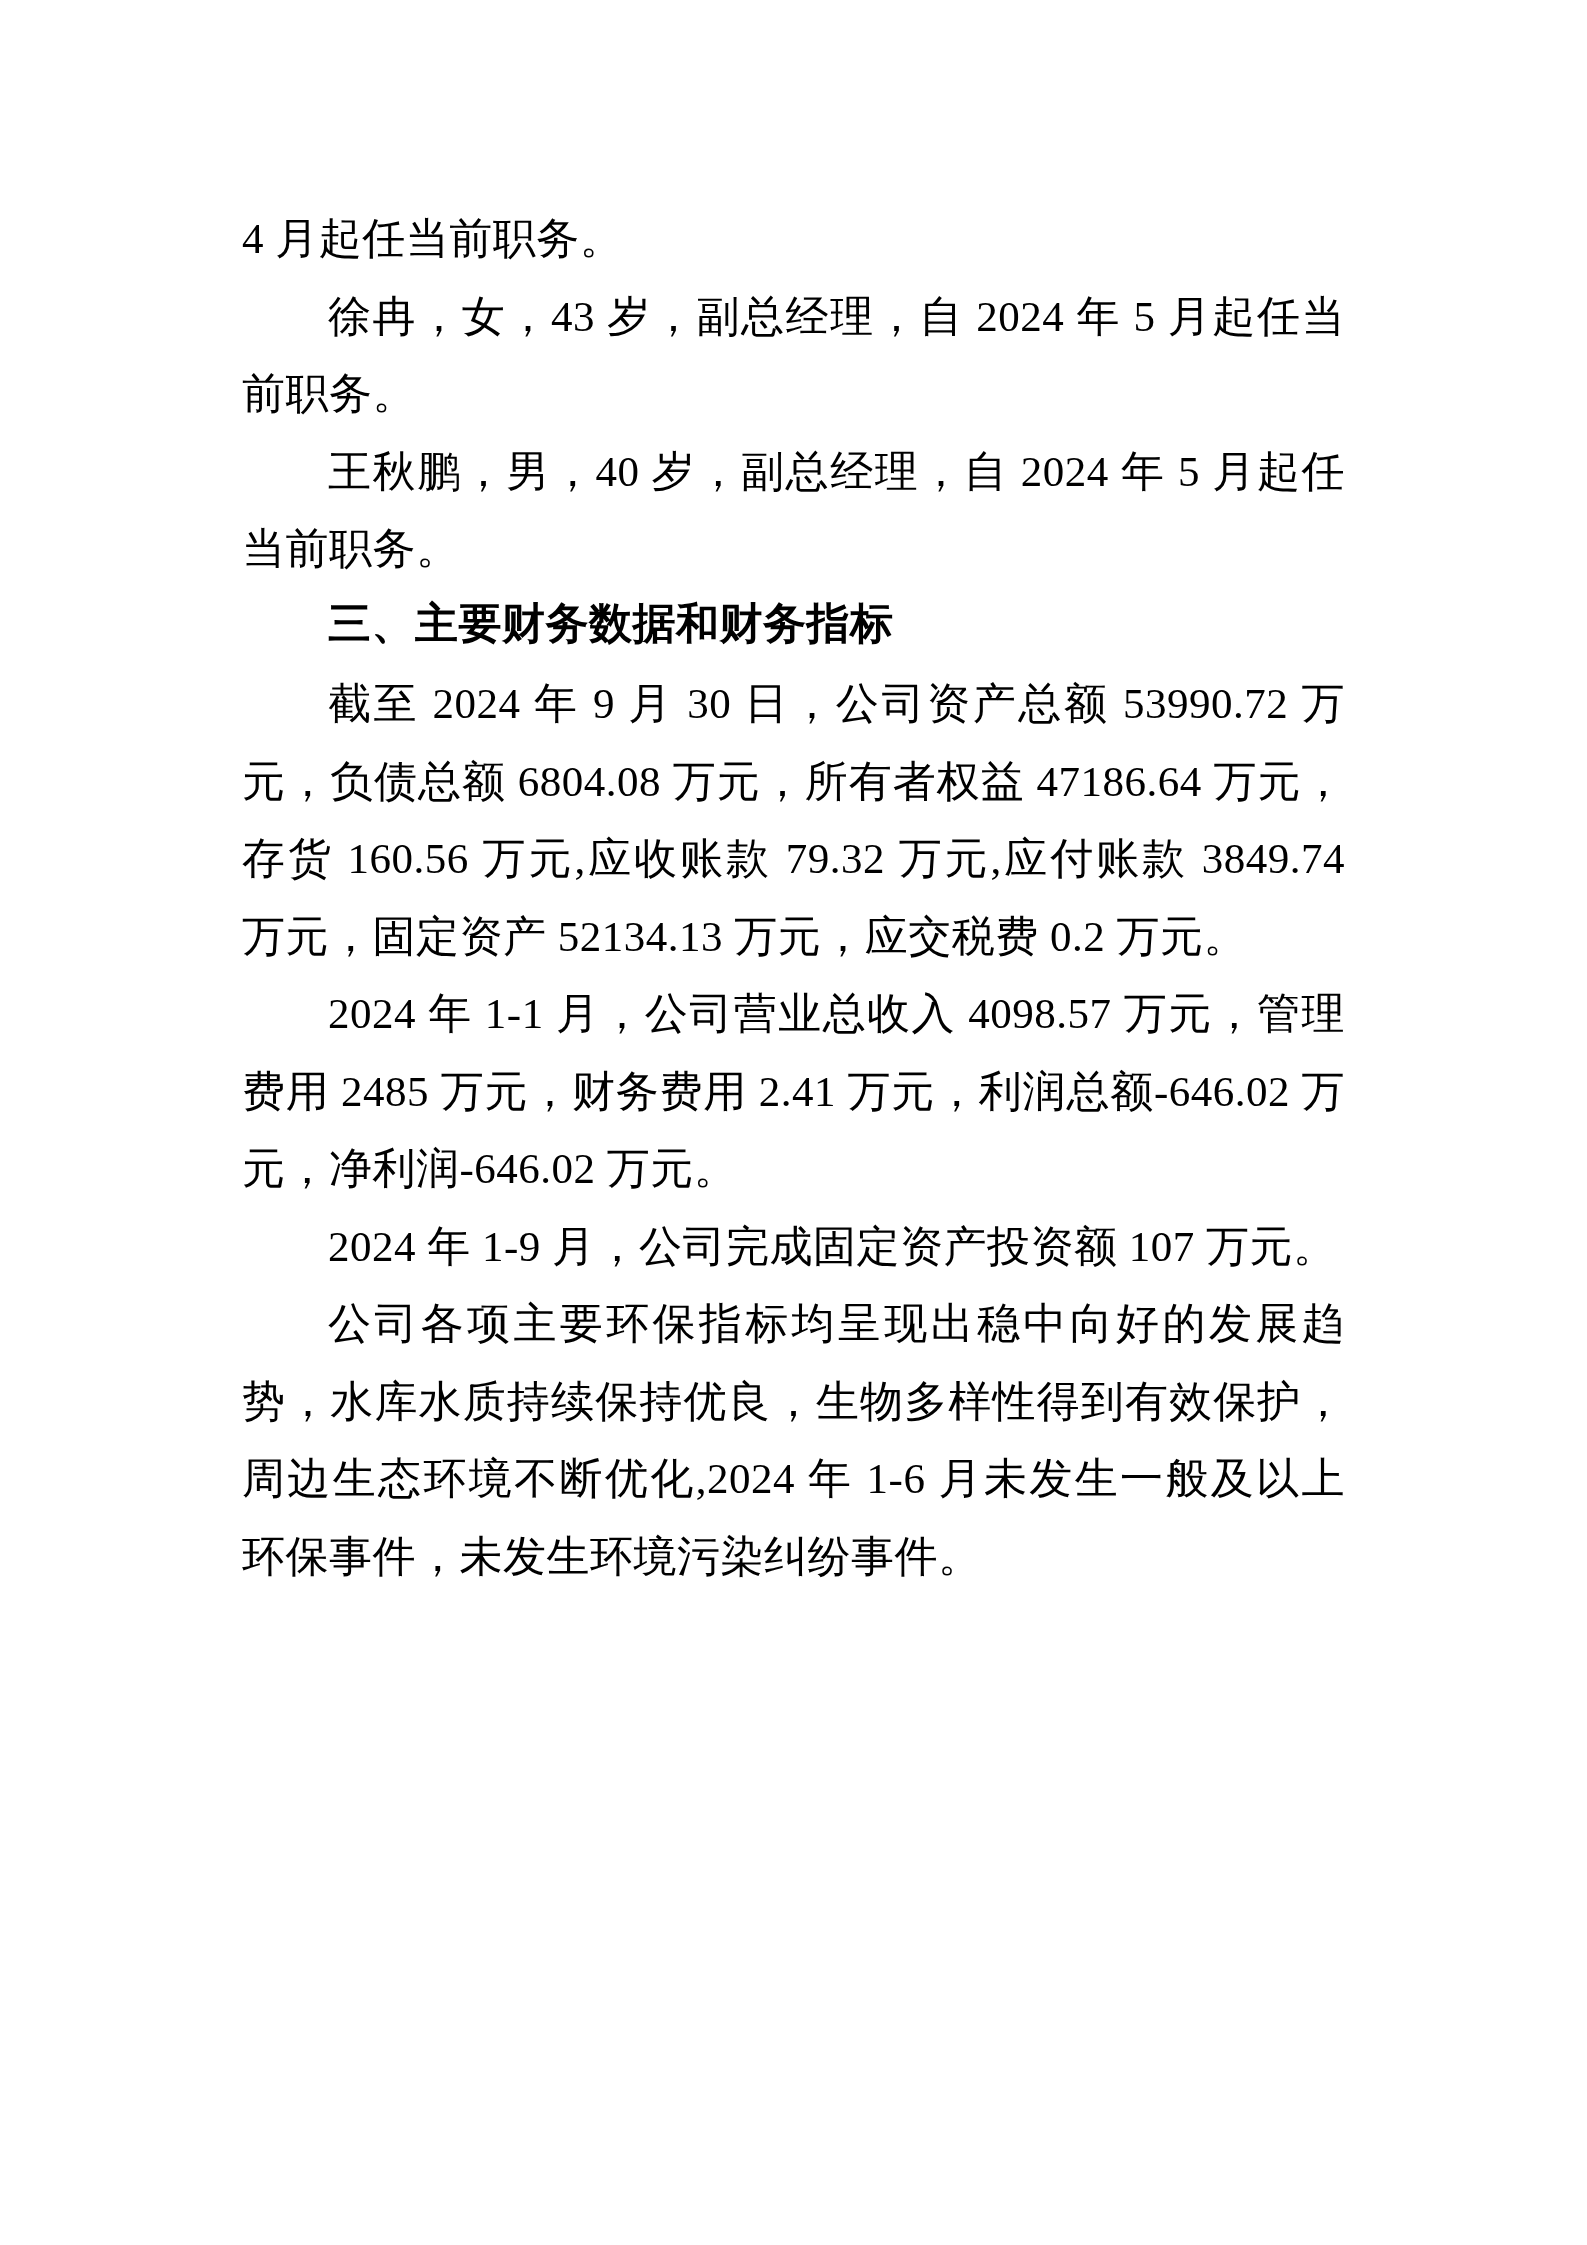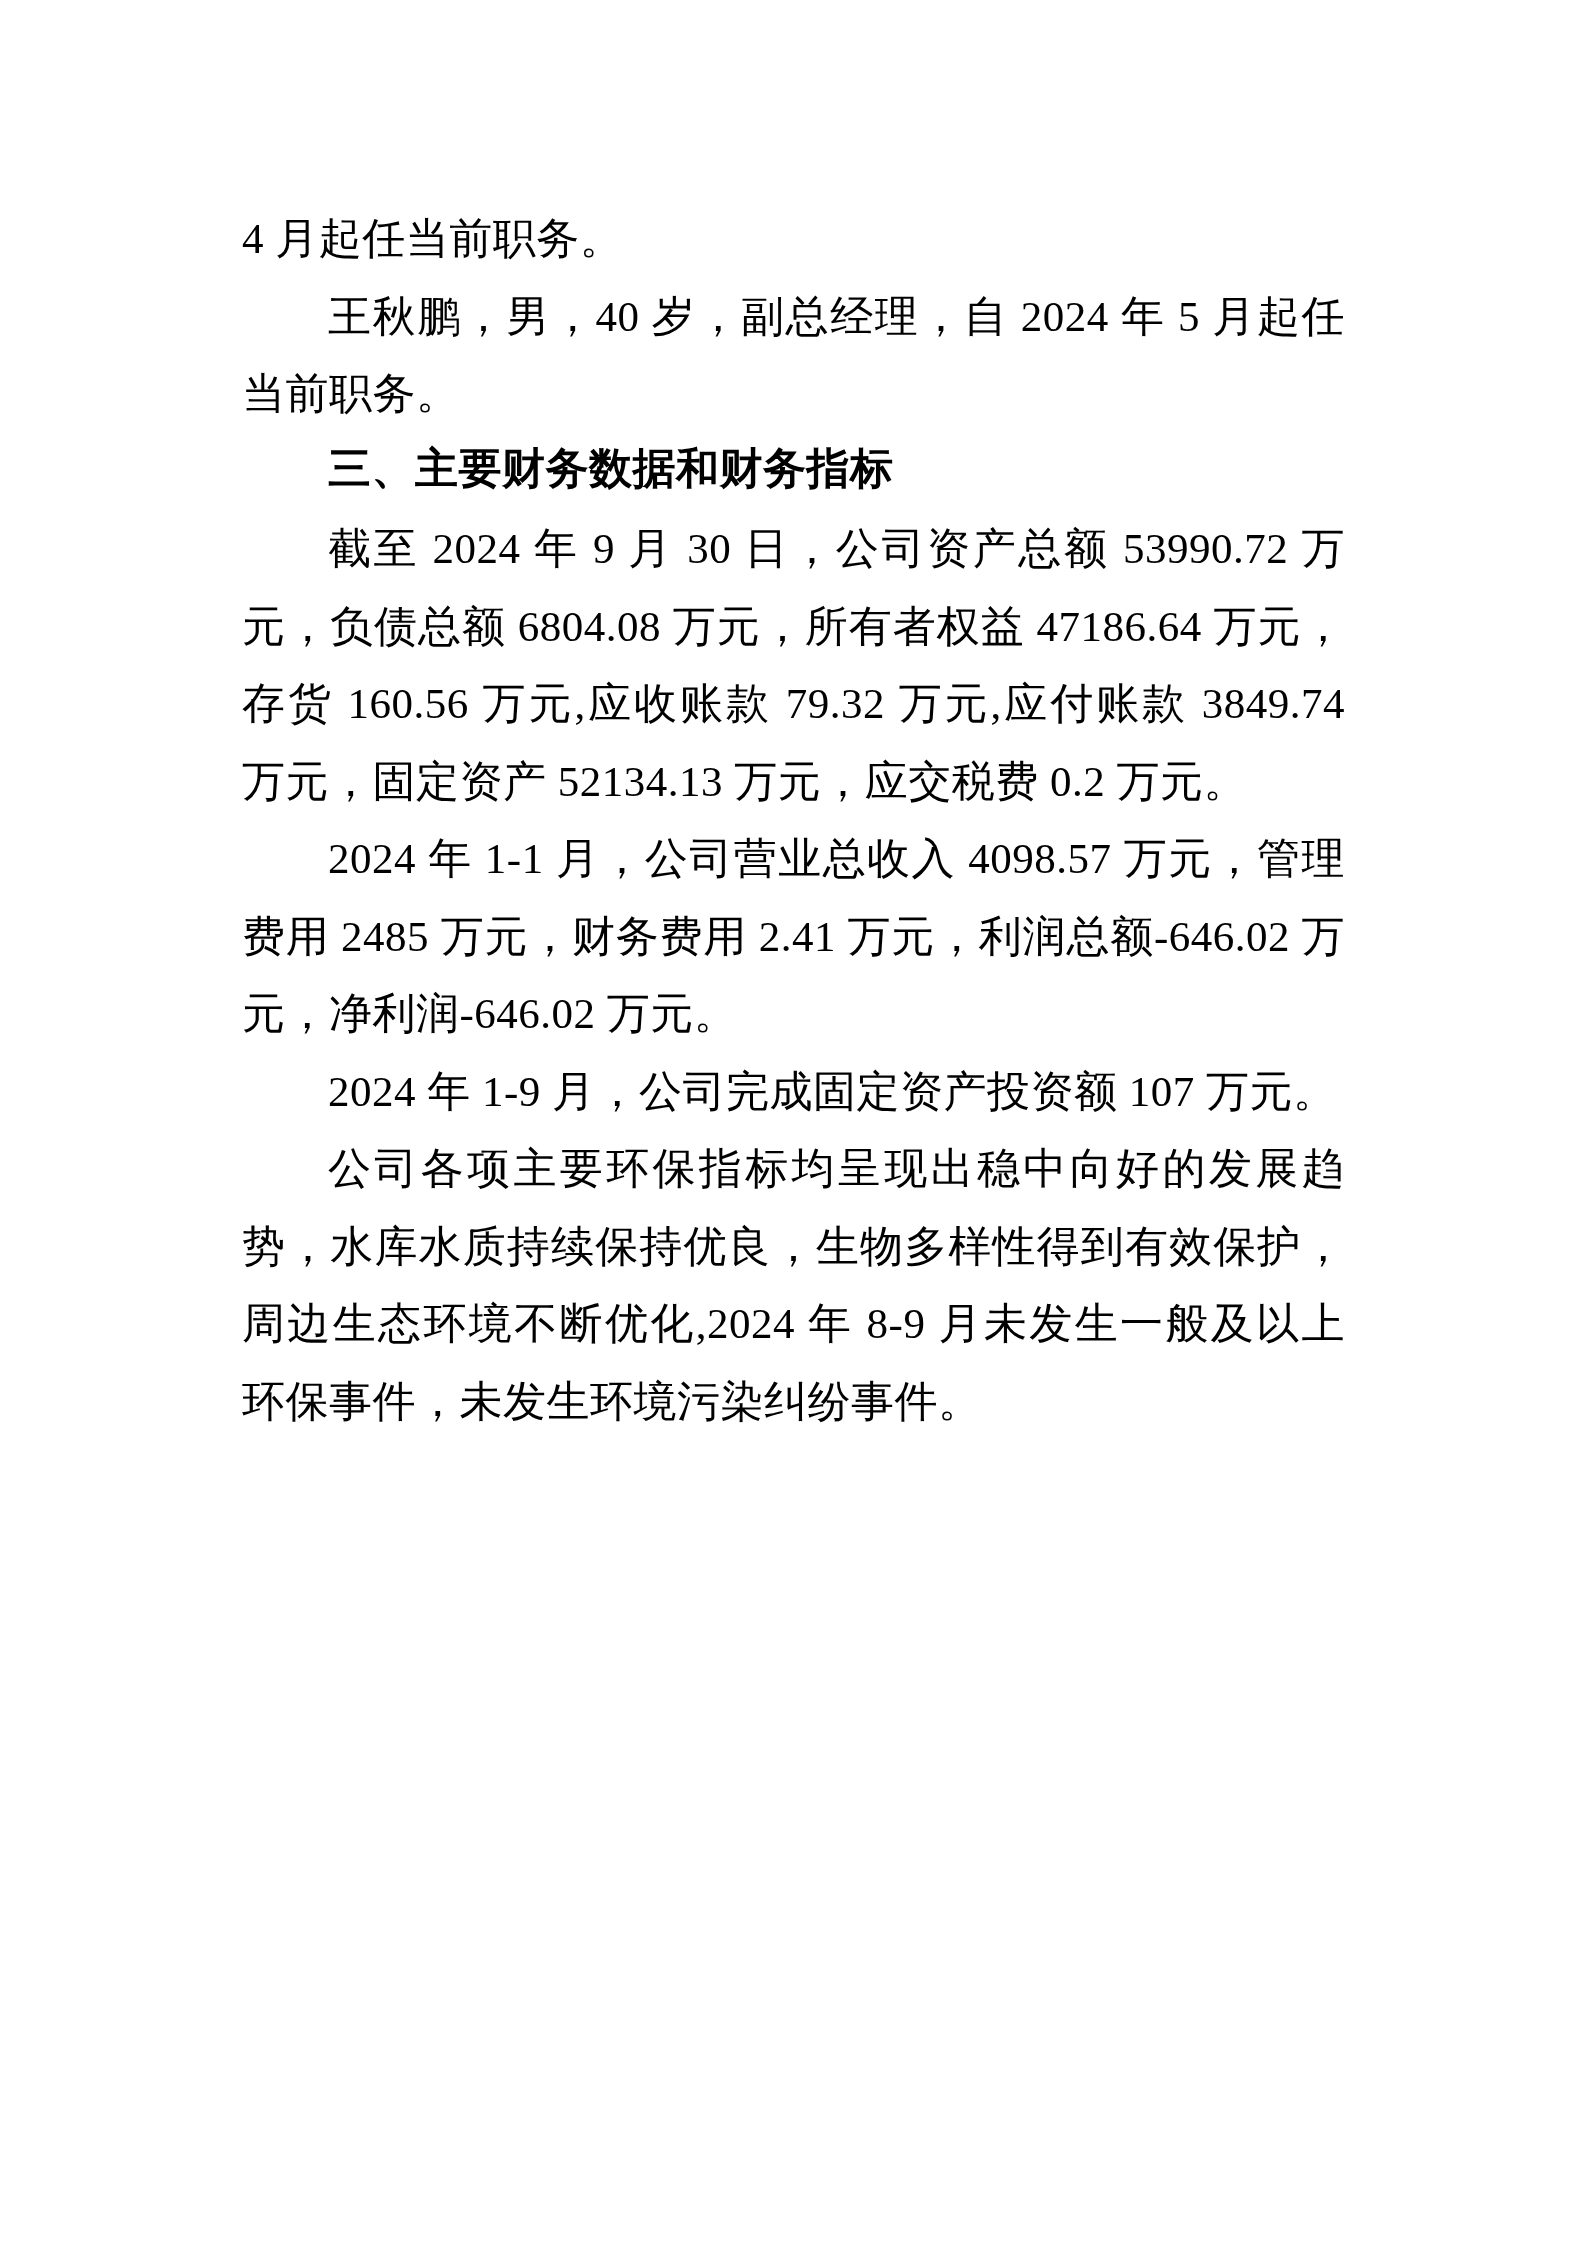--- a/index.html
+++ b/index.html
@@ -43,28 +43,29 @@
   }
 </style>
 </head>
 <body>
 
 <div class="page">
   <div class="doc">
 
     <p><span>4 月起任当前职务。</span></p>
 
+    <p class="indent"><span>徐冉，女，43 岁，副总经理，自 2024 年 5 月起任当前职务。</span></p>
 
     <p class="indent"><span>王秋鹏，男，40 岁，副总经理，自 2024 年 5 月起任当前职务。</span></p>
 
     <p class="indent heading"><span>三、主要财务数据和财务指标</span></p>
 
     <p class="indent"><span>截至 2024 年 9 月 30 日，公司资产总额 </span><span class="u">53990.72 </span><span>万元，负债总额 </span><span class="u">6804.08 </span><span>万元，所有者权益 </span><span class="u">47186.64 </span><span>万元，存货 </span><span class="u">160.56 </span><span>万元,应收账款 </span><span class="u">79.32 </span><span>万元,应付账款 </span><span class="u">3849.74 </span><span>万元，固定资产 </span><span class="u">52134.13 </span><span>万元，应交税费 </span><span class="u">0.2 </span><span>万元。</span></p>
 
     <p class="indent"><span>2024 年 1-1 月，公司营业总收入 </span><span class="u">4098.57 </span><span>万元，管理费用 </span><span class="u">2485 </span><span>万元，财务费用 </span><span class="u">2.41 </span><span>万元，利润总额</span><span class="u">-646.02 </span><span>万元，净利润</span><span class="u">-646.02 </span><span>万元。</span></p>
 
     <p class="indent"><span>2024 年 1-9 月，公司完成固定资产投资额 </span><span class="u">107 </span><span>万元。</span></p>
 
 
-    <p class="indent"><span>公司各项主要环保指标均呈现出稳中向好的发展趋势，水库水质持续保持优良，生物多样性得到有效保护，周边生态环境不断优化,2024 年 8-9 月未发生一般及以上环保事件，未发生环境污染纠纷事件。</span></p>
+    <p class="indent"><span>公司各项主要环保指标均呈现出稳中向好的发展趋势，水库水质持续保持优良，生物多样性得到有效保护，周边生态环境不断优化,2024 年 1-6 月未发生一般及以上环保事件，未发生环境污染纠纷事件。</span></p>
 
   </div>
 </div>
 
 </body></html>

